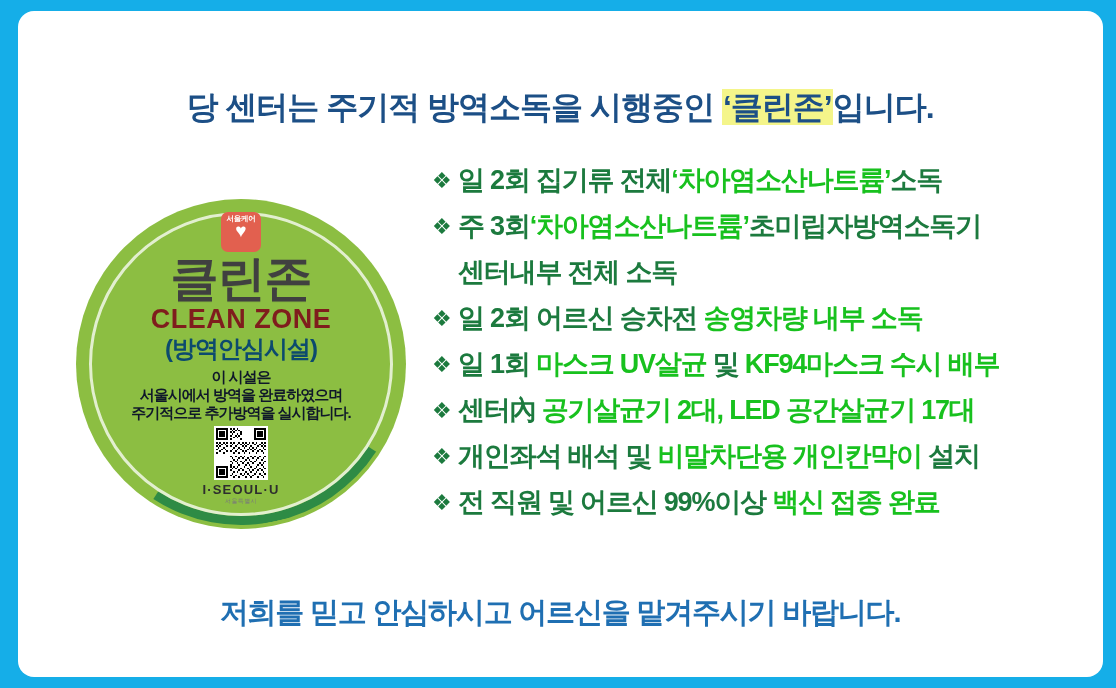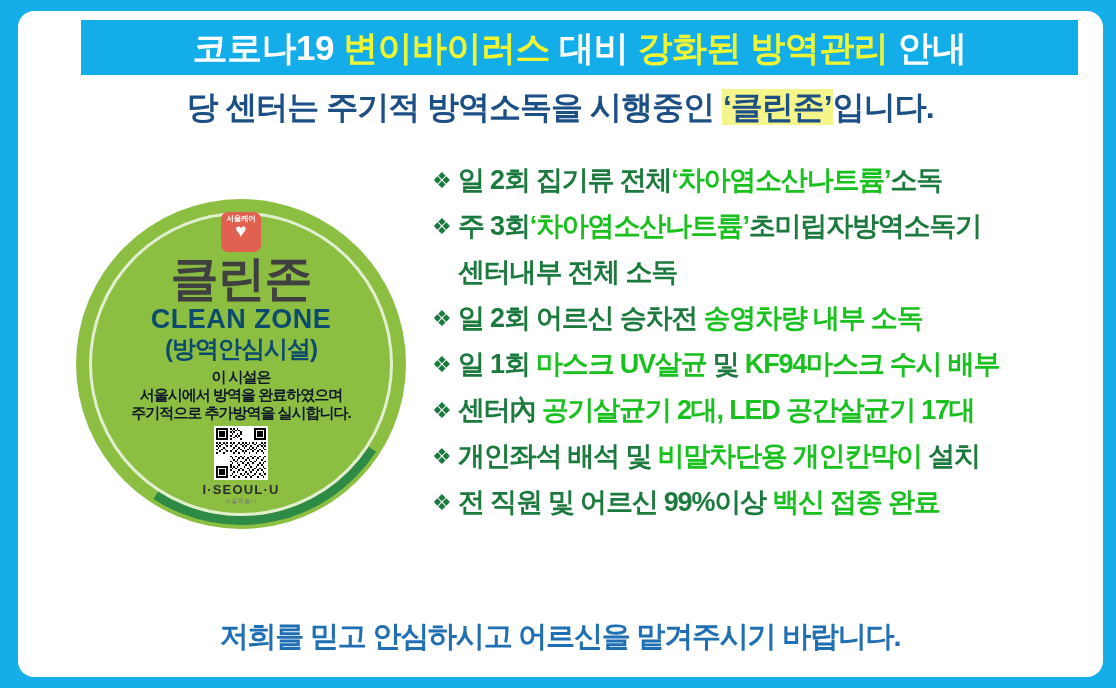--- a/index.html
+++ b/index.html
@@ -66,21 +66,21 @@
   .seoulcare .sc-txt{font-size:7.5px;color:#FFFFFF;font-weight:bold;line-height:1;letter-spacing:-.3px;}
   .seoulcare .heart{
     color:#FFFFFF;font-size:19px;line-height:14px;margin-top:1px;
   }
   .badge .kr{
     margin-top:1px;font-size:48px;font-weight:bold;color:#404040;
     letter-spacing:-1px;line-height:1.08;
     text-shadow:0 1px 0 rgba(0,0,0,.06);
   }
   .badge .en{
-    font-size:27px;font-weight:bold;color:#0c4a6e;letter-spacing:.5px;line-height:1.05;
+    font-size:27px;font-weight:bold;color:#7f1d1d;letter-spacing:.5px;line-height:1.05;
   }
   .badge .paren{
     font-size:24px;font-weight:bold;color:#0c4a6e;letter-spacing:-1px;line-height:1.35;
   }
   .badge .desc{
     margin-top:2px;font-size:15px;font-weight:bold;color:#0f172a;
     letter-spacing:-1px;line-height:1.22;
   }
   .badge .qr{
     margin-top:4px;width:54px;height:54px;background:#FFFFFF;padding:2px;
@@ -105,34 +105,31 @@
   }
   .row .txt{
     flex:1 1 auto;font-size:27px;font-weight:bold;color:#1C7A3E;
     letter-spacing:-1.2px;line-height:43px;white-space:nowrap;
   }
   .row.cont .bullet{visibility:hidden;}
   .txt .g{color:#18C11E;}
 
   
   .footer{
-    position:absolute;left:0;top:608px;width:1084px;text-align:center;
+    position:absolute;left:0;top:584px;width:1084px;text-align:center;
     font-size:29px;font-weight:bold;color:#1F6FB2;letter-spacing:-1.2px;
     white-space:nowrap;line-height:1.2;
   }
 </style>
 </head>
 <body>
 
 <div id="poster">
   <div id="sheet">
 
-    <div class="titlebar">
-      <div class="t" id="title-text"><span class="w">코로나19 </span><span class="y">변이바이러스</span><span class="w"> 대비 </span><span class="y">강화된 방역관리</span><span class="w"> 안내</span></div>
-    </div>
 
     <div class="subtitle" id="subtitle-line"><span>당 센터는 주기적 방역소독을 시행중인</span> <span class="hl">‘클린존’</span><span>입니다.</span></div>
 
     <div class="badge">
       <div class="arc"></div>
       <div class="ring"></div>
       <div class="inner">
         <div class="seoulcare">
           <div class="sc-txt">서울케어</div>
           <div class="heart">♥</div>

